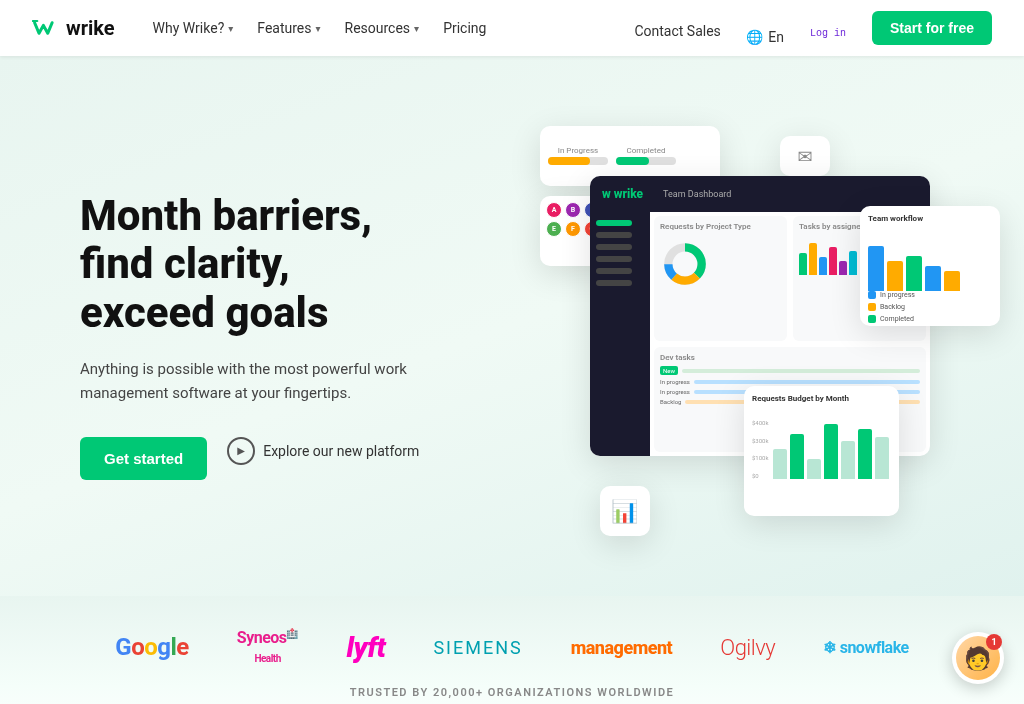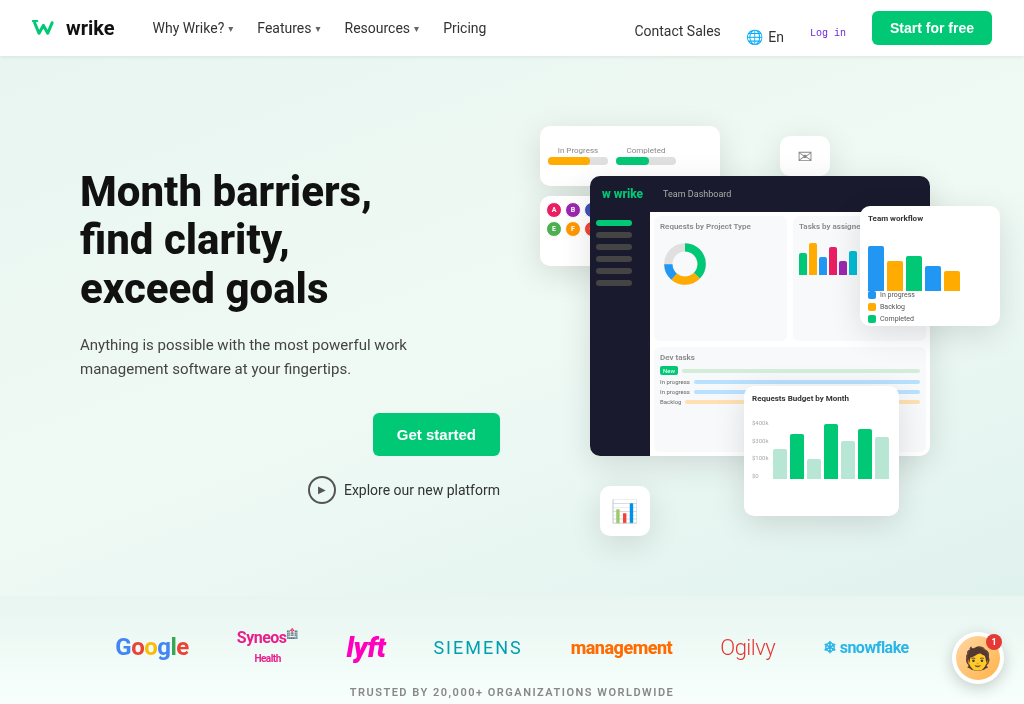--- a/index.html
+++ b/index.html
@@ -31,21 +31,21 @@
 
     
     .hero {
       background: linear-gradient(160deg, #e8f5f0 0%, #f0faf5 50%, #e0f2ee 100%);
       min-height: 540px; display: flex; align-items: center;
       padding: 60px 32px 40px 80px; position: relative; overflow: hidden;
     }
     .hero-content { flex: 0 0 420px; z-index: 2; }
     .hero-title { font-size: 42px; font-weight: 800; line-height: 1.15; color: #111; margin-bottom: 20px; }
     .hero-subtitle { font-size: 15px; color: #444; line-height: 1.6; margin-bottom: 32px; max-width: 360px; }
-    .hero-actions { display: flex; align-items: flex-end; gap: 20px; flex-direction: column; }
+    .hero-actions { display: flex; align-items: flex-start; gap: 20px; }
     .btn-get-started {
       background: #00c875; color: #fff; border: none; border-radius: 6px;
       padding: 13px 24px; font-size: 15px; font-weight: 600; cursor: pointer;
     }
     .btn-explore {
       display: flex; align-items: center; gap: 8px;
       font-size: 14px; color: #333; cursor: pointer; border: none; background: none; font-family: inherit;
     }
     .play-circle {
       width: 28px; height: 28px; border: 2px solid #555; border-radius: 50%;

